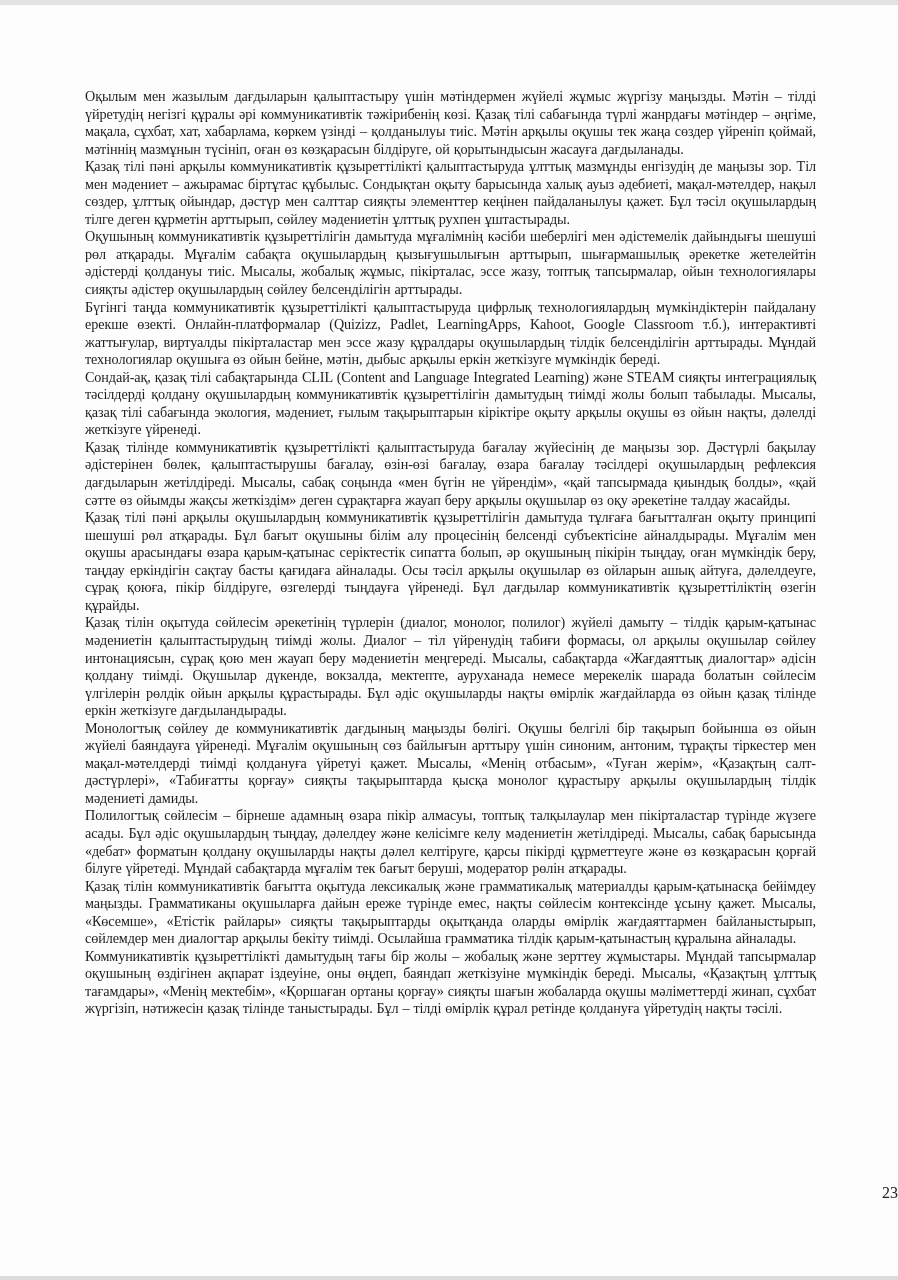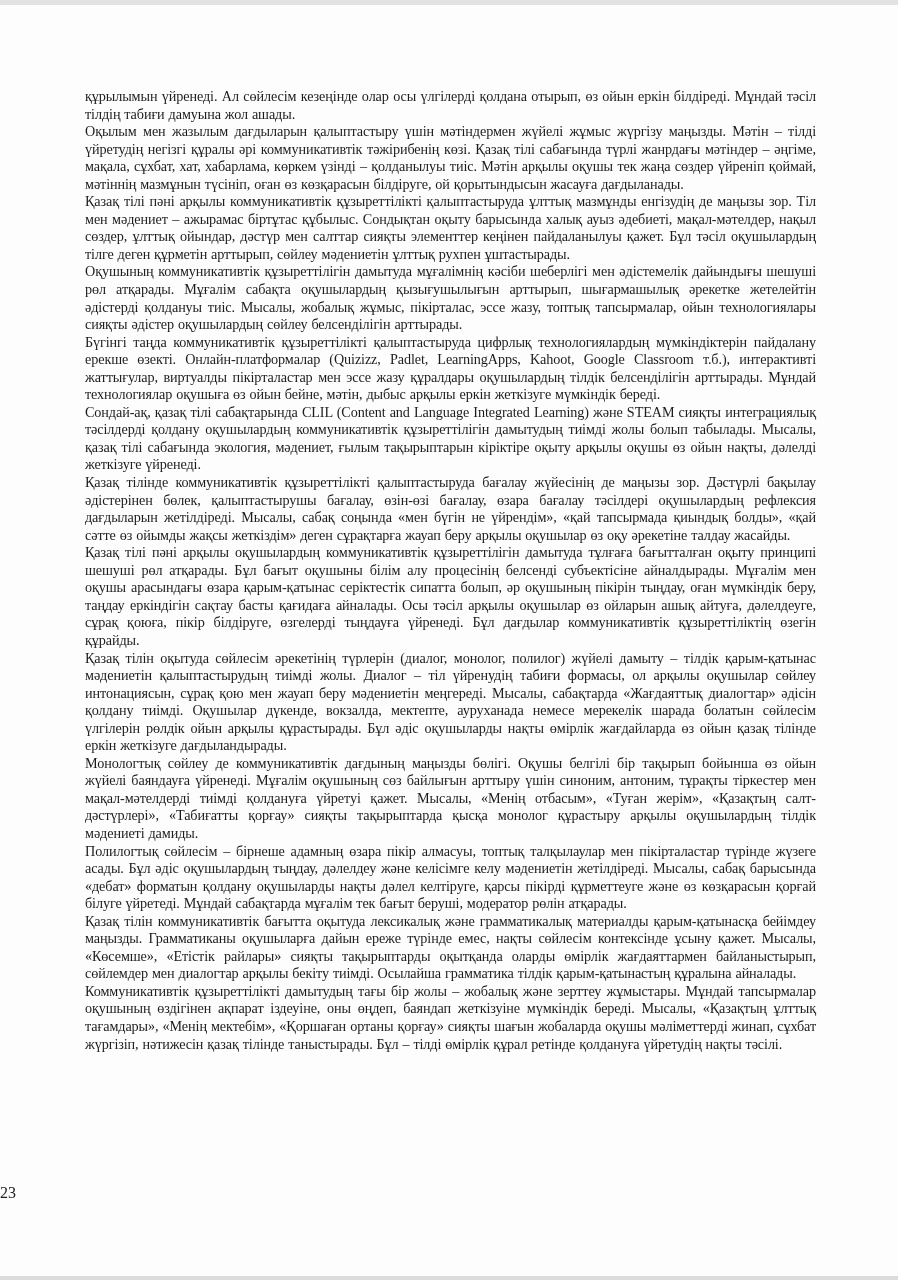--- a/index.html
+++ b/index.html
@@ -38,33 +38,32 @@
     margin: 0;
     padding: 0;
     text-indent: 0;
     word-spacing: 0.5px;
   }
   .page-number {
     position: absolute;
     top: 1183px;
     left: 0;
     width: 100%;
-    text-align: left;
+    text-align: right;
     color: #222222;
     font-size: 16px;
     line-height: 20px;
   }
 </style>
 </head>
 <body>
 
 <div class="scan-edge top"></div>
 
 <div class="doc-body">
-  <p>құрылымын үйренеді. Ал сөйлесім кезеңінде олар осы үлгілерді қолдана отырып, өз ойын еркін білдіреді. Мұндай тәсіл тілдің табиғи дамуына жол ашады.</p>
   <p>Оқылым мен жазылым дағдыларын қалыптастыру үшін мәтіндермен жүйелі жұмыс жүргізу маңызды. Мәтін – тілді үйретудің негізгі құралы әрі коммуникативтік тәжірибенің көзі. Қазақ тілі сабағында түрлі жанрдағы мәтіндер – әңгіме, мақала, сұхбат, хат, хабарлама, көркем үзінді – қолданылуы тиіс. Мәтін арқылы оқушы тек жаңа сөздер үйреніп қоймай, мәтіннің мазмұнын түсініп, оған өз көзқарасын білдіруге, ой қорытындысын жасауға дағдыланады.</p>
   <p>Қазақ тілі пәні арқылы коммуникативтік құзыреттілікті қалыптастыруда ұлттық мазмұнды енгізудің де маңызы зор. Тіл мен мәдениет – ажырамас біртұтас құбылыс. Сондықтан оқыту барысында халық ауыз әдебиеті, мақал-мәтелдер, нақыл сөздер, ұлттық ойындар, дәстүр мен салттар сияқты элементтер кеңінен пайдаланылуы қажет. Бұл тәсіл оқушылардың тілге деген құрметін арттырып, сөйлеу мәдениетін ұлттық рухпен ұштастырады.</p>
   <p>Оқушының коммуникативтік құзыреттілігін дамытуда мұғалімнің кәсіби шеберлігі мен әдістемелік дайындығы шешуші рөл атқарады. Мұғалім сабақта оқушылардың қызығушылығын арттырып, шығармашылық әрекетке жетелейтін әдістерді қолдануы тиіс. Мысалы, жобалық жұмыс, пікірталас, эссе жазу, топтық тапсырмалар, ойын технологиялары сияқты әдістер оқушылардың сөйлеу белсенділігін арттырады.</p>
   <p>Бүгінгі таңда коммуникативтік құзыреттілікті қалыптастыруда цифрлық технологиялардың мүмкіндіктерін пайдалану ерекше өзекті. Онлайн-платформалар (Quizizz, Padlet, LearningApps, Kahoot, Google Classroom т.б.), интерактивті жаттығулар, виртуалды пікірталастар мен эссе жазу құралдары оқушылардың тілдік белсенділігін арттырады. Мұндай технологиялар оқушыға өз ойын бейне, мәтін, дыбыс арқылы еркін жеткізуге мүмкіндік береді.</p>
   <p>Сондай-ақ, қазақ тілі сабақтарында CLIL (Content and Language Integrated Learning) және STEAM сияқты интеграциялық тәсілдерді қолдану оқушылардың коммуникативтік құзыреттілігін дамытудың тиімді жолы болып табылады. Мысалы, қазақ тілі сабағында экология, мәдениет, ғылым тақырыптарын кіріктіре оқыту арқылы оқушы өз ойын нақты, дәлелді жеткізуге үйренеді.</p>
   <p>Қазақ тілінде коммуникативтік құзыреттілікті қалыптастыруда бағалау жүйесінің де маңызы зор. Дәстүрлі бақылау әдістерінен бөлек, қалыптастырушы бағалау, өзін-өзі бағалау, өзара бағалау тәсілдері оқушылардың рефлексия дағдыларын жетілдіреді. Мысалы, сабақ соңында «мен бүгін не үйрендім», «қай тапсырмада қиындық болды», «қай сәтте өз ойымды жақсы жеткіздім» деген сұрақтарға жауап беру арқылы оқушылар өз оқу әрекетіне талдау жасайды.</p>
   <p>Қазақ тілі пәні арқылы оқушылардың коммуникативтік құзыреттілігін дамытуда тұлғаға бағытталған оқыту принципі шешуші рөл атқарады. Бұл бағыт оқушыны білім алу процесінің белсенді субъектісіне айналдырады. Мұғалім мен оқушы арасындағы өзара қарым-қатынас серіктестік сипатта болып, әр оқушының пікірін тыңдау, оған мүмкіндік беру, таңдау еркіндігін сақтау басты қағидаға айналады. Осы тәсіл арқылы оқушылар өз ойларын ашық айтуға, дәлелдеуге, сұрақ қоюға, пікір білдіруге, өзгелерді тыңдауға үйренеді. Бұл дағдылар коммуникативтік құзыреттіліктің өзегін құрайды.</p>
   <p>Қазақ тілін оқытуда сөйлесім әрекетінің түрлерін (диалог, монолог, полилог) жүйелі дамыту – тілдік қарым-қатынас мәдениетін қалыптастырудың тиімді жолы. Диалог – тіл үйренудің табиғи формасы, ол арқылы оқушылар сөйлеу интонациясын, сұрақ қою мен жауап беру мәдениетін меңгереді. Мысалы, сабақтарда «Жағдаяттық диалогтар» әдісін қолдану тиімді. Оқушылар дүкенде, вокзалда, мектепте, ауруханада немесе мерекелік шарада болатын сөйлесім үлгілерін рөлдік ойын арқылы құрастырады. Бұл әдіс оқушыларды нақты өмірлік жағдайларда өз ойын қазақ тілінде еркін жеткізуге дағдыландырады.</p>
   <p>Монологтық сөйлеу де коммуникативтік дағдының маңызды бөлігі. Оқушы белгілі бір тақырып бойынша өз ойын жүйелі баяндауға үйренеді. Мұғалім оқушының сөз байлығын арттыру үшін синоним, антоним, тұрақты тіркестер мен мақал-мәтелдерді тиімді қолдануға үйретуі қажет. Мысалы, «Менің отбасым», «Туған жерім», «Қазақтың салт-дәстүрлері», «Табиғатты қорғау» сияқты тақырыптарда қысқа монолог құрастыру арқылы оқушылардың тілдік мәдениеті дамиды.</p>
   <p>Полилогтық сөйлесім – бірнеше адамның өзара пікір алмасуы, топтық талқылаулар мен пікірталастар түрінде жүзеге асады. Бұл әдіс оқушылардың тыңдау, дәлелдеу және келісімге келу мәдениетін жетілдіреді. Мысалы, сабақ барысында «дебат» форматын қолдану оқушыларды нақты дәлел келтіруге, қарсы пікірді құрметтеуге және өз көзқарасын қорғай білуге үйретеді. Мұндай сабақтарда мұғалім тек бағыт беруші, модератор рөлін атқарады.</p>

